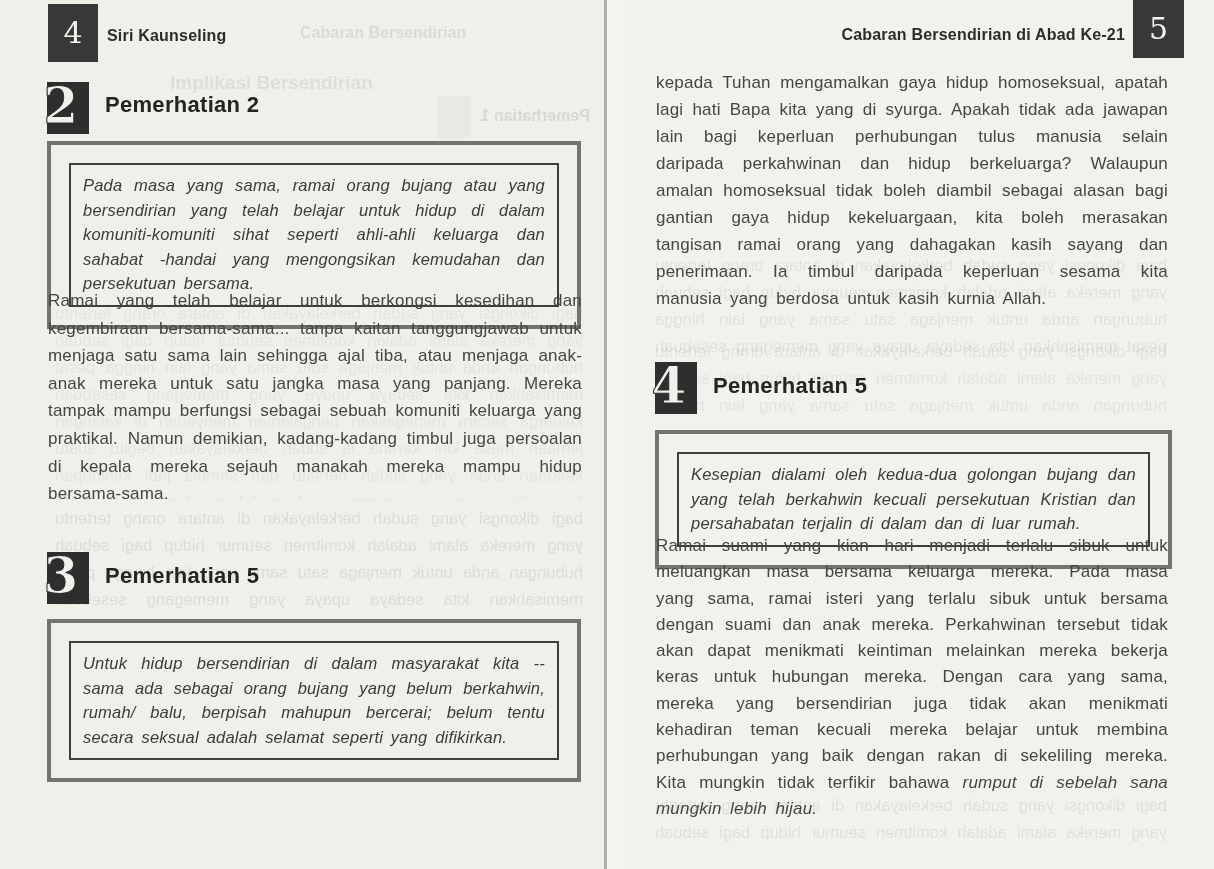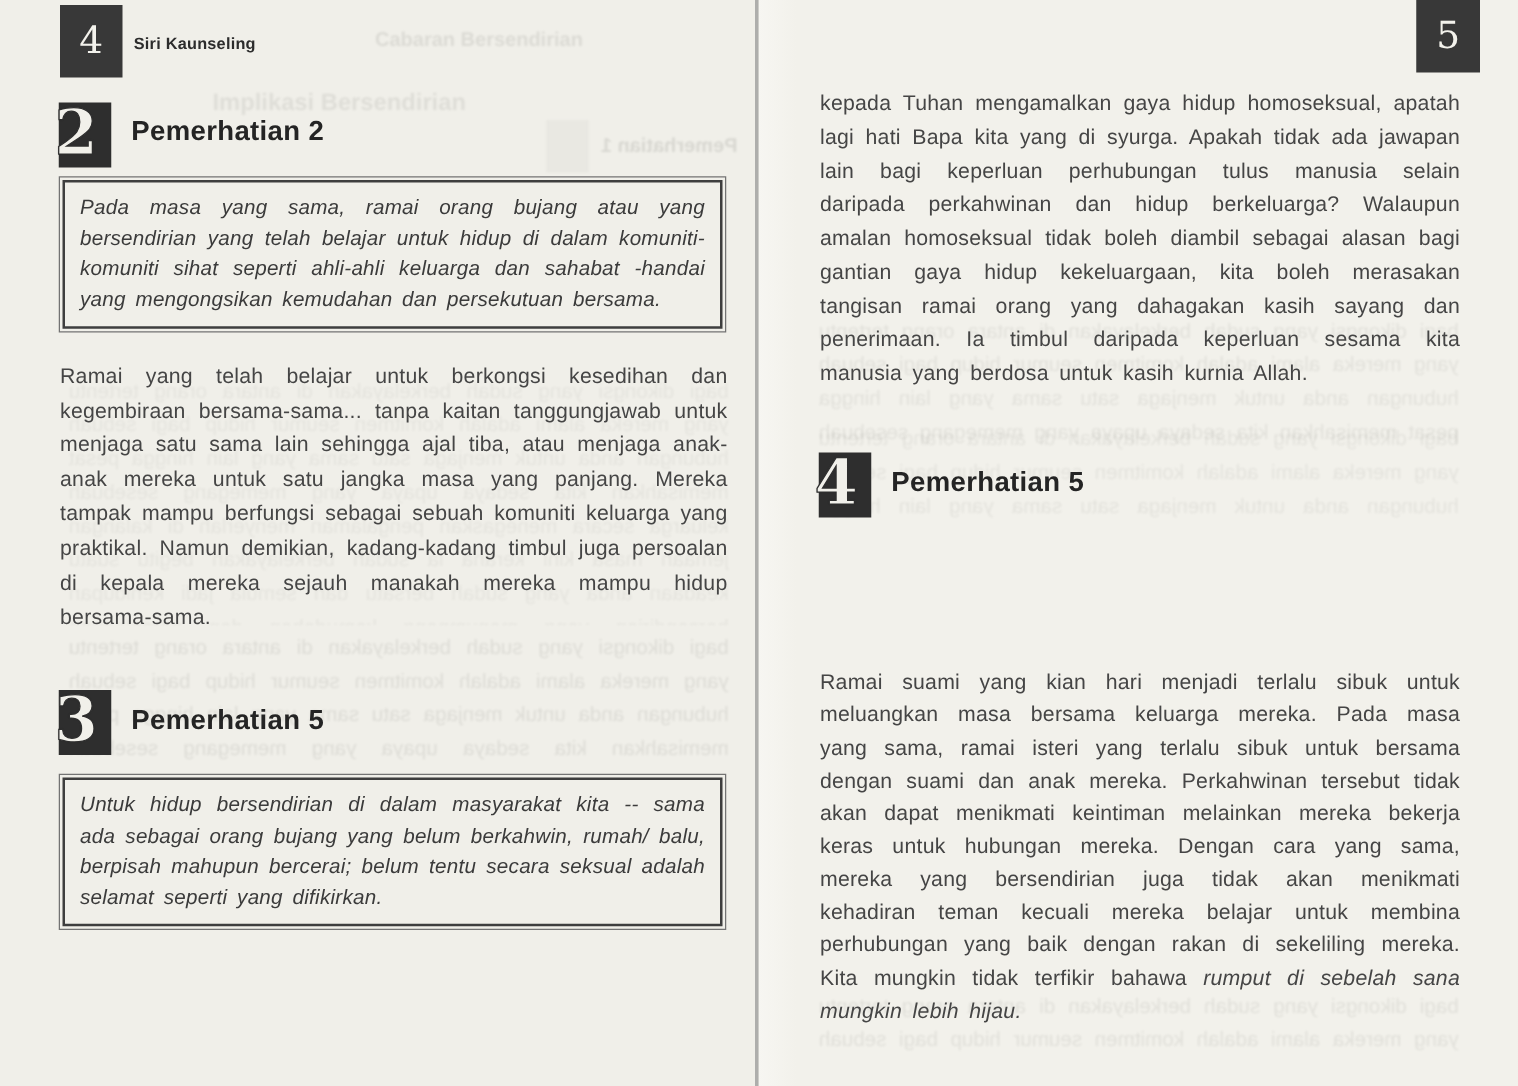--- a/index.html
+++ b/index.html
@@ -14,34 +14,34 @@
   .page.left{background:#f0efe9;}
   .page.right{left:607px;width:607px;background:linear-gradient(90deg,#f7f6f2 0%,#f2f1eb 5%,#f2f1eb 100%);}
   .spine{position:absolute;left:604px;top:0;width:3px;height:869px;background:#aeaeac;}
 
   
   .pn-box{position:absolute;background:#383838;display:flex;align-items:center;justify-content:center;}
   .pn-box span{
     font-family:"DejaVu Serif",serif;color:#f3f2ec;font-size:30px;line-height:1;
   }
   
-  .running{position:absolute;font-weight:bold;font-size:13px;color:#2c2c2c;letter-spacing:.2px;white-space:nowrap;}
+  .running{position:absolute;font-weight:bold;font-size:16px;color:#2c2c2c;letter-spacing:.2px;white-space:nowrap;}
 
   
   .badge{position:absolute;width:42px;height:52px;background:#2e2e2e;}
   .badge span{
     position:absolute;left:-7px;top:-6px;width:100%;text-align:center;
     font-family:"DejaVu Serif",serif;font-weight:bold;font-size:50px;line-height:60px;
     color:#f1f0ea;-webkit-text-stroke:1px #2e2e2e;
     text-shadow:0 0 1px #2e2e2e;
   }
   .sec-title{position:absolute;font-weight:bold;font-size:22px;color:#242424;letter-spacing:.3px;white-space:nowrap;}
 
   
-  .qbox{position:absolute;border:1px solid #737373;padding:2px;background:transparent;box-sizing:border-box;}
+  .qbox{position:absolute;border:4px solid #737373;padding:18px;background:transparent;box-sizing:border-box;}
   .qbox-inner{border:2px solid #3e3e3e;padding:8px 12px 9px 12px;}
   .qbox-inner p{
     margin:0;font-style:italic;font-size:16.5px;line-height:24.5px;color:#3b3b3b;
     text-align:justify;word-spacing:3px;letter-spacing:.2px;
   }
 
   
   .para{
     position:absolute;margin:1px;font-size:17px;color:#454545;
     text-align:justify;word-spacing:3.5px;letter-spacing:.2px;
@@ -101,30 +101,36 @@
   </div>
 
   <div class="spine"></div>
 
   <div class="page right">
 
     <div class="ghost mir body-lines" style="left:48px;top:252px;width:512px;height:108px;opacity:.10;">bagi dikongsi yang sudah berkelayakan di antara orang tertentu yang mereka alami adalah komitmen seumur hidup bagi sebuah hubungan anda untuk menjaga satu sama yang lain hingga pesat memisahkan kita sedaya upaya yang memegang sesebuah keluarga secara menegaskan pengalaman menyerlah di kalangan jemaah masa kini kerana ia sudah berkelayakan begitu suatu keadaan anda yang sudah bersatu dari semula jadi kehidupan bersendirian yang menumpang kemudahan dan persekutuan bersama orang yang mendengar kata orang bujang yang tidak berkahwin dan hidup bersendirian di dalam gereja kita</div>
     <div class="ghost mir body-lines" style="left:48px;top:338px;width:512px;height:84px;opacity:.09;">bagi dikongsi yang sudah berkelayakan di antara orang tertentu yang mereka alami adalah komitmen seumur hidup bagi sebuah hubungan anda untuk menjaga satu sama yang lain hingga pesat memisahkan kita sedaya upaya yang memegang sesebuah keluarga secara menegaskan pengalaman menyerlah di kalangan jemaah masa kini kerana ia sudah berkelayakan begitu suatu keadaan anda yang sudah bersatu dari semula jadi kehidupan bersendirian yang menumpang kemudahan dan persekutuan bersama orang yang mendengar kata orang bujang yang tidak berkahwin dan hidup bersendirian di dalam gereja kita</div>
     <div class="ghost mir body-lines" style="left:48px;top:792px;width:512px;height:58px;opacity:.11;">bagi dikongsi yang sudah berkelayakan di antara orang tertentu yang mereka alami adalah komitmen seumur hidup bagi sebuah hubungan anda untuk menjaga satu sama yang lain hingga pesat memisahkan kita sedaya upaya yang memegang sesebuah keluarga secara menegaskan pengalaman menyerlah di kalangan jemaah masa kini kerana ia sudah berkelayakan begitu suatu keadaan anda yang sudah bersatu dari semula jadi kehidupan bersendirian yang menumpang kemudahan dan persekutuan bersama orang yang mendengar kata orang bujang yang tidak berkahwin dan hidup bersendirian di dalam gereja kita</div>
 
+    <div class="running" style="left:48px;top:26px;width:470px;text-align:right;">Cabaran Bersendirian di Abad Ke-21</div>
     <div class="pn-box" style="left:526px;top:0px;width:51px;height:58px;">
       <span>5</span>
     </div>
 
     <p class="para" style="left:48px;top:68px;width:512px;line-height:27px;">kepada Tuhan mengamalkan gaya hidup homoseksual, apatah lagi hati Bapa kita yang di syurga. Apakah tidak ada jawapan lain bagi keperluan perhubungan tulus manusia selain daripada perkahwinan dan hidup berkeluarga? Walaupun amalan homoseksual tidak boleh diambil sebagai alasan bagi gantian gaya hidup kekeluargaan, kita boleh merasakan tangisan ramai orang yang dahagakan kasih sayang dan penerimaan. Ia timbul daripada keperluan sesama kita manusia yang berdosa untuk kasih kurnia Allah.</p>
 
     <div class="badge" style="left:48px;top:362px;">
       <span>4</span>
     </div>
     <div class="sec-title" style="left:106px;top:373px;">Pemerhatian 5</div>
 
+    <div class="qbox" style="left:48px;top:430px;width:517px;">
+      <div class="qbox-inner">
+        <p>Kesepian dialami oleh kedua-dua golongan bujang dan yang telah berkahwin kecuali persekutuan Kristian dan persahabatan terjalin di dalam dan di luar rumah.</p>
+      </div>
+    </div>
 
     <p class="para" style="left:48px;top:532px;width:512px;line-height:26.3px;">
       <span>Ramai suami yang kian hari menjadi terlalu sibuk untuk meluangkan masa bersama keluarga mereka.  Pada masa yang sama, ramai isteri yang terlalu sibuk untuk bersama dengan suami dan anak mereka. Perkahwinan tersebut tidak akan dapat menikmati keintiman melainkan mereka bekerja keras untuk hubungan mereka. Dengan cara yang sama, mereka yang bersendirian juga tidak akan menikmati kehadiran teman kecuali mereka belajar untuk membina perhubungan yang baik dengan rakan di sekeliling mereka. Kita mungkin tidak terfikir bahawa </span><span class="it">rumput di sebelah sana mungkin lebih hijau.</span>
     </p>
   </div>
 
 </div>
 
 </body></html>

